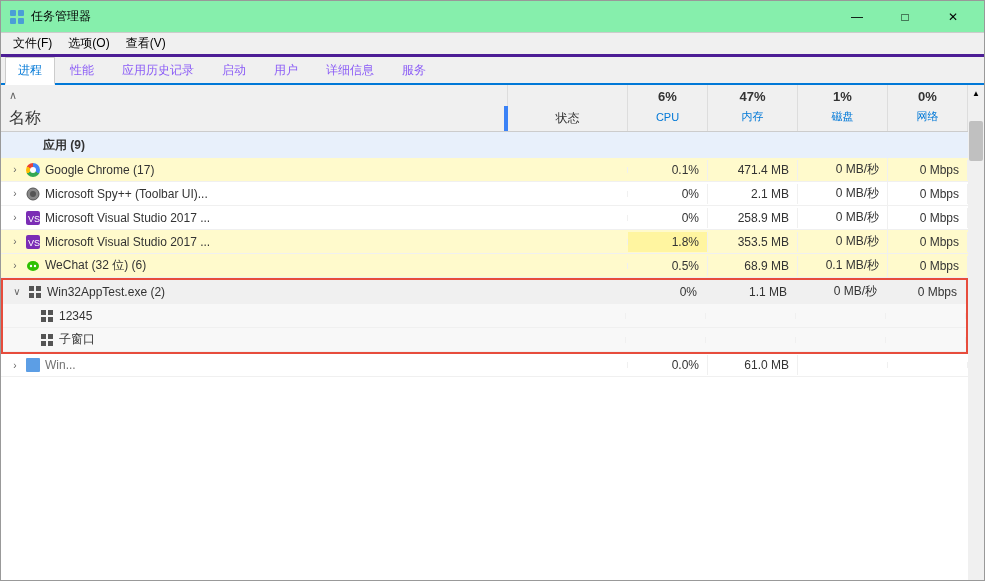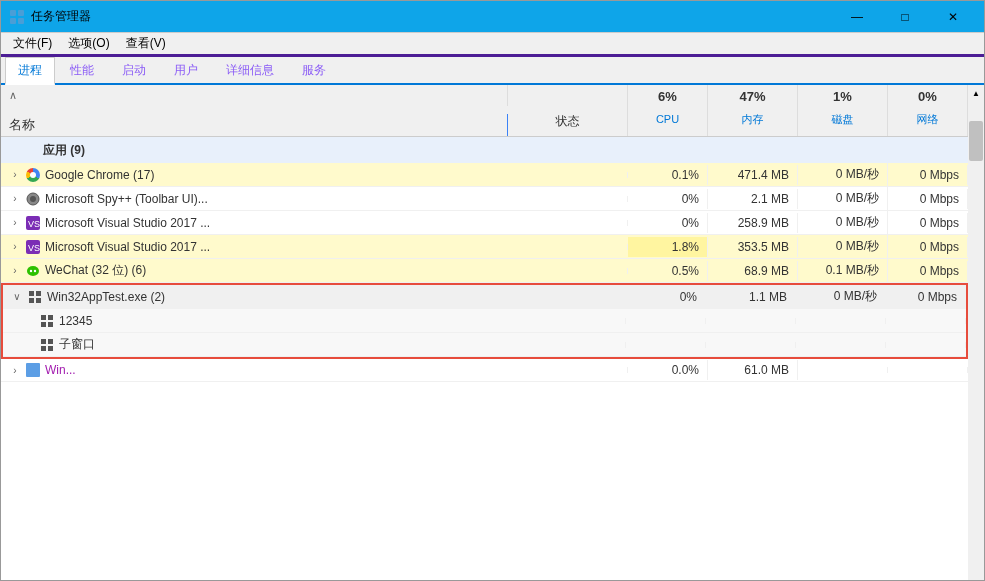--- a/index.html
+++ b/index.html
@@ -13,21 +13,21 @@
     }
     .window {
       width: 985px;
       height: 581px;
       background: #f0f0f0;
       border: 1px solid #999;
       display: flex;
       flex-direction: column;
     }
     .title-bar {
-      background: #0ea5e9;
+      background: #86efac;
       height: 32px;
       display: flex;
       align-items: center;
       padding: 0 8px;
       border-bottom: 1px solid #ccc;
       flex-shrink: 0;
     }
     .title-bar-icon {
       width: 16px;
       height: 16px;
@@ -283,20 +283,21 @@
 
   <div class="menu-bar">
     <div class="menu-item">文件(F)</div>
     <div class="menu-item">选项(O)</div>
     <div class="menu-item">查看(V)</div>
   </div>
 
   <div class="tab-bar">
     <div class="tab active"><span>进程</span></div>
     <div class="tab"><span>性能</span></div>
+    <div class="tab"><span>应用历史记录</span></div>
     <div class="tab"><span>启动</span></div>
     <div class="tab"><span>用户</span></div>
     <div class="tab"><span>详细信息</span></div>
     <div class="tab"><span>服务</span></div>
   </div>
 
   <div class="content">
     <div class="table-container">
 
       <div class="col-header-row-top">
@@ -304,21 +305,21 @@
           <span style="color:#666; font-size:11px;">∧</span>
         </div>
         <div style="border-right:1px solid #ddd; padding:2px 0;"></div>
         <div class="col-top">6%</div>
         <div class="col-top">47%</div>
         <div class="col-top">1%</div>
         <div class="col-top">0%</div>
       </div>
 
       <div style="display:grid; grid-template-columns: 1fr 120px 80px 90px 90px 80px; background:#f0f0f0; border-bottom:1px solid #ccc; min-height:22px;">
-        <div style="padding:2px 8px; font-size:13px; color:#333; border-right:1px solid #3b82f6; display:flex; align-items:center;margin-top:8px;">名称</div>
+        <div style="padding:2px 8px; font-size:16px; color:#333; border-right:4px solid #3b82f6; display:flex; align-items:center;">名称</div>
         <div style="padding:2px 8px; font-size:12px; color:#333; border-right:1px solid #ddd; display:flex; align-items:center; justify-content:center;">状态</div>
         <div class="col-bottom">CPU</div>
         <div class="col-bottom">内存</div>
         <div class="col-bottom">磁盘</div>
         <div class="col-bottom">网络</div>
       </div>
 
       <div class="table-body">
 
         <div class="section-header">
@@ -479,21 +480,21 @@
         </div>
 
         <div style="display:grid; grid-template-columns: 1fr 120px 80px 90px 90px 80px; border-bottom:1px solid #f0f0f0; min-height:18px; overflow:hidden; align-items:center; background:#fff;">
           <div class="process-name" style="overflow:hidden;">
             <span class="expand-btn">›</span>
             <span class="app-icon">
               <svg width="14" height="14" viewBox="0 0 14 14">
                 <rect width="14" height="14" rx="1" fill="#5c9ee5"></rect>
               </svg>
             </span>
-            <span style="font-size:12px; color:#a21caf;">Win...</span>
+            <span style="font-size:12px; color:#737373;">Win...</span>
           </div>
           <div class="cell center"></div>
           <div class="cell right">0.0%</div>
           <div class="cell right">61.0 MB</div>
           <div class="cell right"></div>
           <div class="cell right"></div>
         </div>
 
       </div>
     </div>

